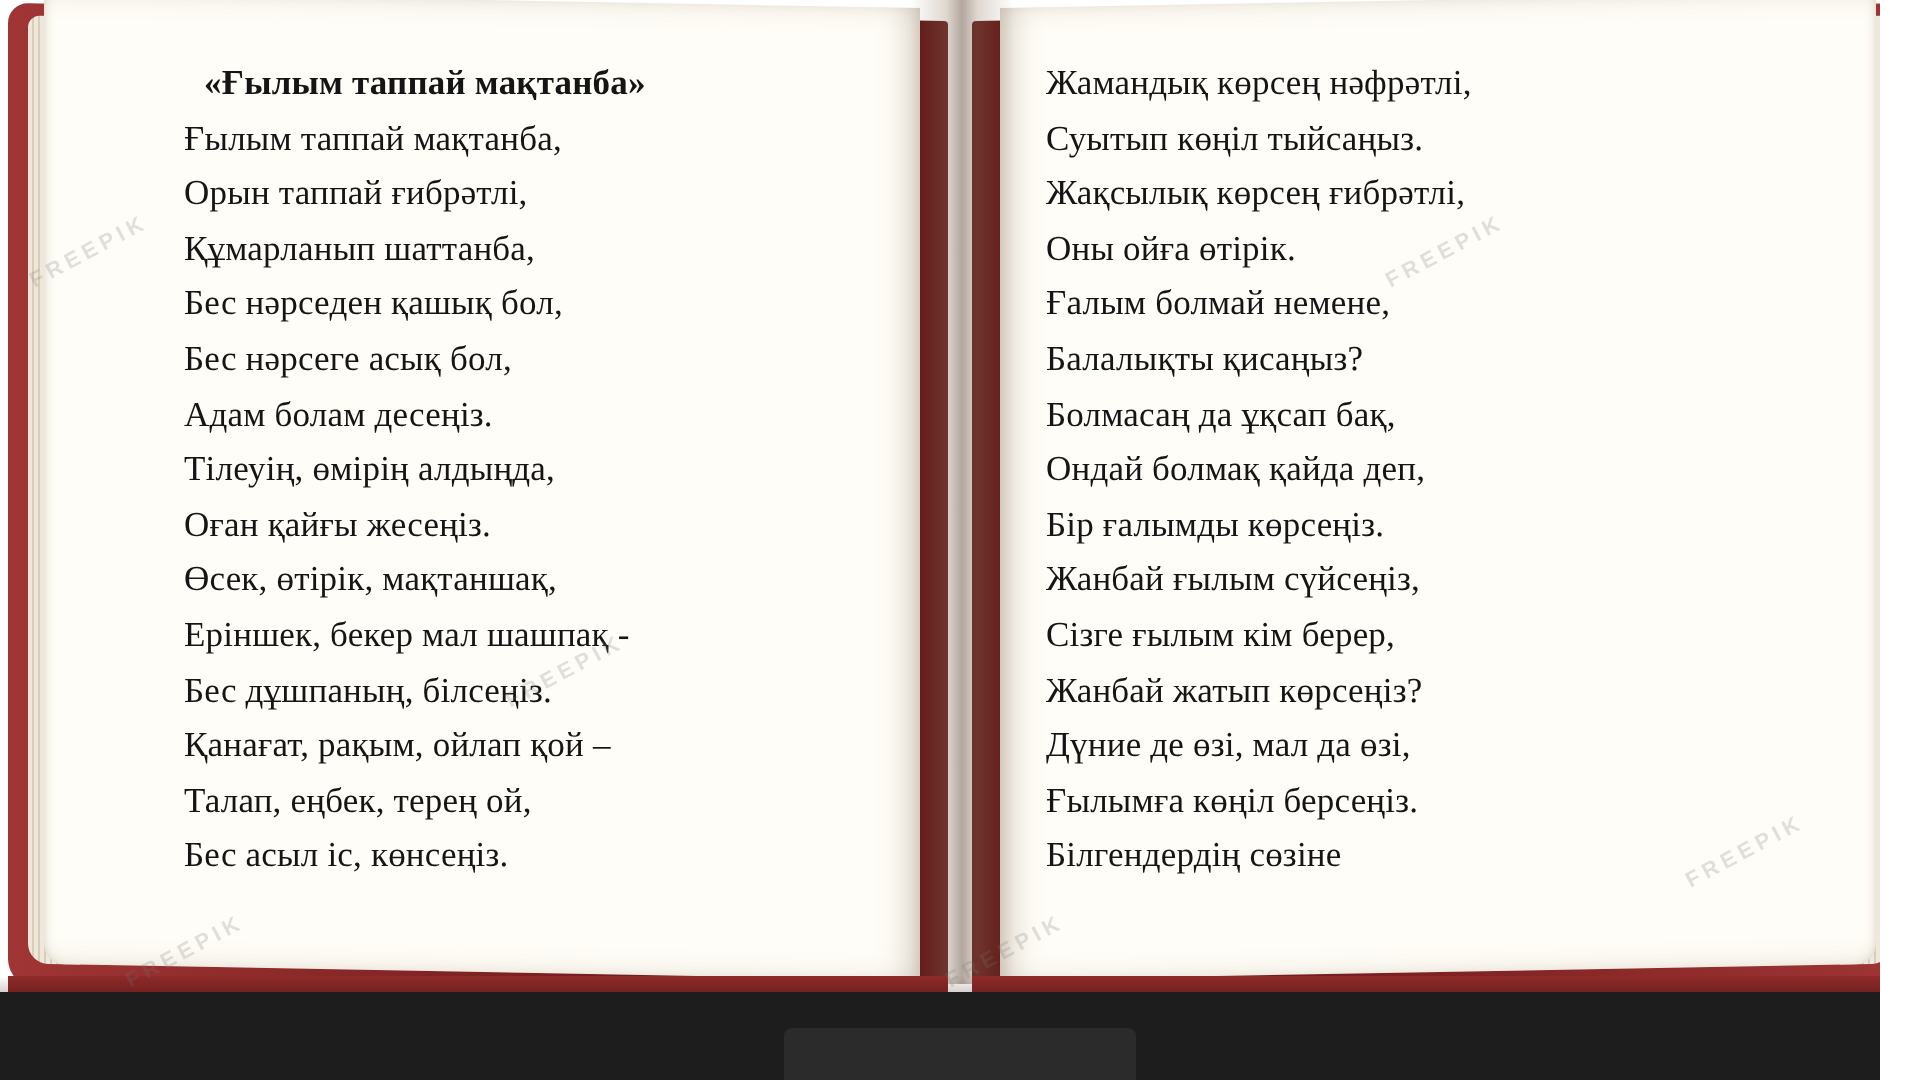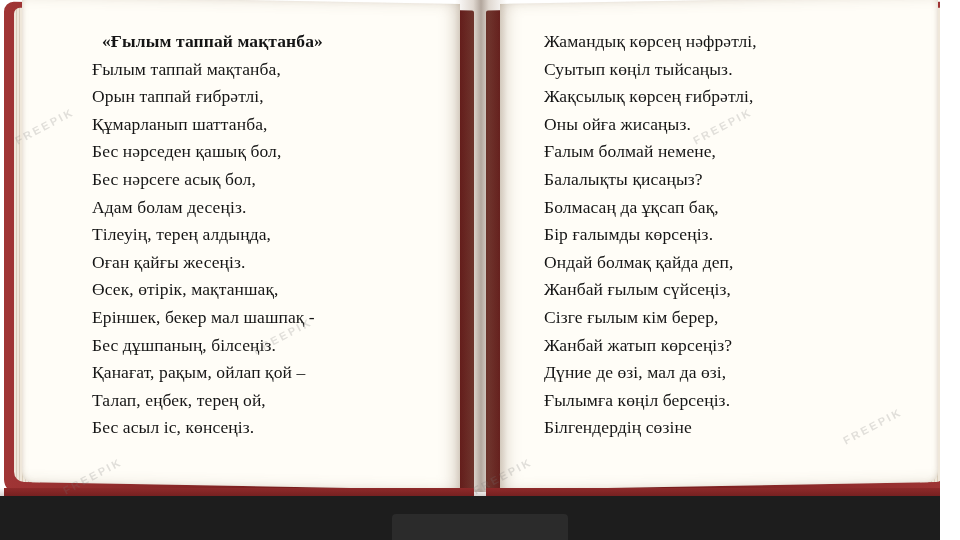--- a/index.html
+++ b/index.html
@@ -154,21 +154,21 @@
   .text-col {
     position: absolute;
     top: 28px;
     width: 360px;
     font-size: 17.5px;
     line-height: 27.6px;
     color: #151515;
     letter-spacing: .1px;
   }
   .col-left  { left: 92px;  }
-  .col-right { left: 544px; }
+  .col-right { left: 523px; }
 
   .poem-title {
     font-weight: bold;
     padding-left: 10px;
   }
   .poem-line {
     white-space: pre;
   }
 
   
@@ -215,40 +215,40 @@
   </div>
 
   <div class="text-col col-left">
     <div class="poem-line poem-title">«Ғылым таппай мақтанба»</div>
     <div class="poem-line">Ғылым таппай мақтанба,</div>
     <div class="poem-line">Орын таппай ғибрәтлі,</div>
     <div class="poem-line">Құмарланып шаттанба,</div>
     <div class="poem-line">Бес нәрседен қашық бол,</div>
     <div class="poem-line">Бес нәрсеге асық бол,</div>
     <div class="poem-line">Адам болам десеңіз.</div>
-    <div class="poem-line">Тілеуің, терең алдыңда,</div>
+    <div class="poem-line">Тілеуің, өмірің алдыңда,</div>
     <div class="poem-line">Оған қайғы жесеңіз.</div>
     <div class="poem-line">Өсек, өтірік, мақтаншақ,</div>
     <div class="poem-line">Еріншек, бекер мал шашпақ -</div>
     <div class="poem-line">Бес дұшпаның, білсеңіз.</div>
     <div class="poem-line">Қанағат, рақым, ойлап қой –</div>
     <div class="poem-line">Талап, еңбек, терең ой,</div>
     <div class="poem-line">Бес асыл іс, көнсеңіз.</div>
   </div>
 
   <div class="text-col col-right">
     <div class="poem-line">Жамандық көрсең нәфрәтлі,</div>
     <div class="poem-line">Суытып көңіл тыйсаңыз.</div>
     <div class="poem-line">Жақсылық көрсең ғибрәтлі,</div>
-    <div class="poem-line">Оны ойға жисаңыз.</div>
+    <div class="poem-line">Оны ойға өтірік.</div>
     <div class="poem-line">Ғалым болмай немене,</div>
     <div class="poem-line">Балалықты қисаңыз?</div>
     <div class="poem-line">Болмасаң да ұқсап бақ,</div>
+    <div class="poem-line">Ондай болмақ қайда деп,</div>
     <div class="poem-line">Бір ғалымды көрсеңіз.</div>
-    <div class="poem-line">Ондай болмақ қайда деп,</div>
     <div class="poem-line">Жанбай ғылым сүйсеңіз,</div>
     <div class="poem-line">Сізге ғылым кім берер,</div>
     <div class="poem-line">Жанбай жатып көрсеңіз?</div>
     <div class="poem-line">Дүние де өзі, мал да өзі,</div>
     <div class="poem-line">Ғылымға көңіл берсеңіз.</div>
     <div class="poem-line">Білгендердің сөзіне</div>
   </div>
 
   <div class="wm wm1">FREEPIK</div>
   <div class="wm wm2">FREEPIK</div>

